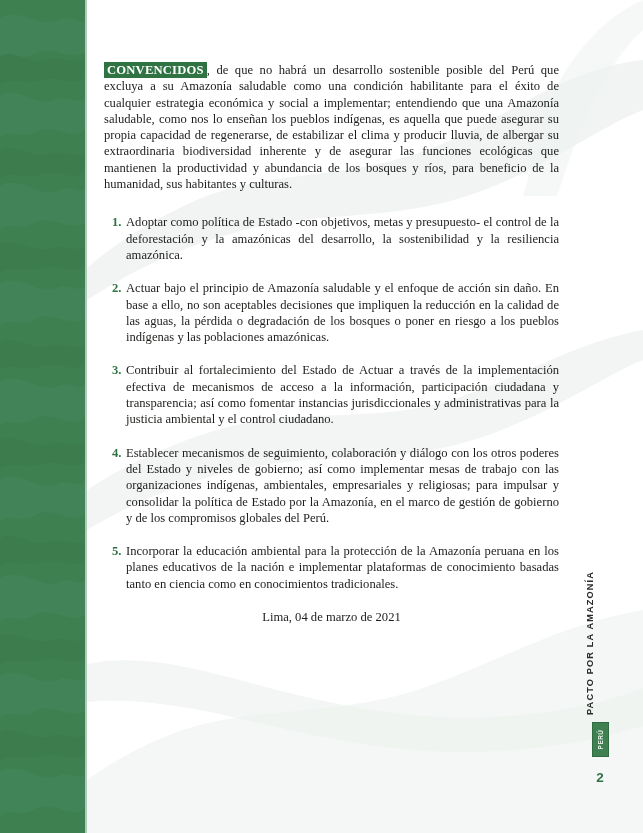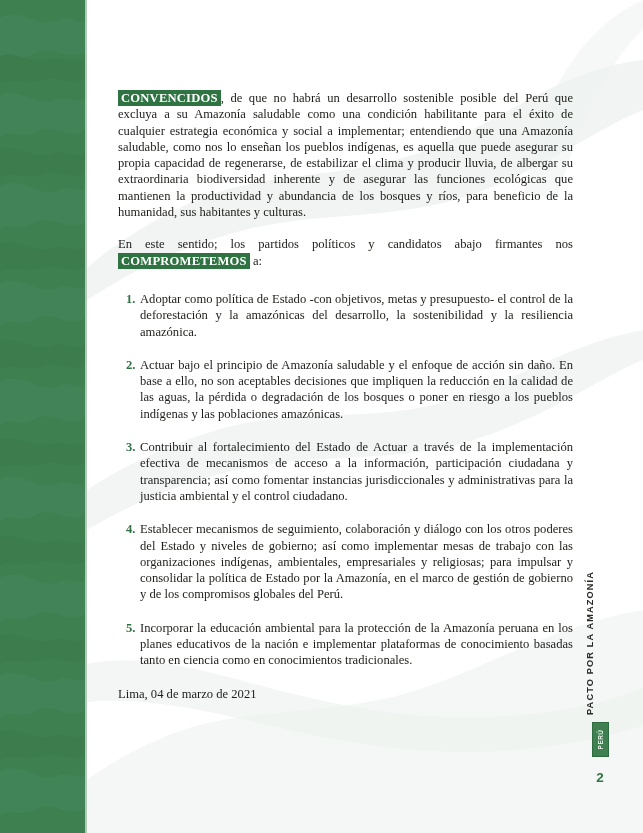--- a/index.html
+++ b/index.html
@@ -47,25 +47,24 @@
     left: 87px; top: 0;
     width: 556px; height: 833px;
     overflow: hidden;
     pointer-events: none;
   }
   .watermark svg { display:block; width: 556px; height: 833px; }
 
   
   .content {
     position: absolute;
-    left: 118px;
+    left: 104px;
     top: 62px;
     width: 455px;
     z-index: 3;
-    margin-top: 28px;
   }
   p.para {
     margin: 0 0 16px 0;
     font-size: 12.6px;
     line-height: 16.3px;
     color: #1d1d1b;
     text-align: justify;
     text-justify: inter-word;
     hyphens: none;
   }
@@ -98,21 +97,21 @@
     position: absolute;
     left: 8px;
     top: 0;
     font-weight: bold;
     color: #2f7343;
     font-size: 12.6px;
   }
 
   .date-line {
     margin: 14px 0 0 0;
-    text-align: left;
+    text-align: center;
     font-size: 12.6px;
     line-height: 16.3px;
     color: #1d1d1b;
   }
 
   
   .right-rail {
     position: absolute;
     right: 0;
     top: 0;
@@ -211,21 +210,20 @@
         <path d="M0,664 C60,652 120,672 190,690 C270,710 340,722 420,716 C480,712 526,700 556,688 L556,726 C510,740 450,752 380,752 C290,752 220,734 150,718 C90,704 40,698 0,702 Z" opacity="0.7"></path>
         <path d="M556,0 C520,16 490,48 470,86 C452,120 448,160 436,196 L470,196 C486,150 498,110 520,76 C532,56 544,40 556,30 Z" opacity="0.5"></path>
       </g>
     </svg>
   </div>
 
   <div class="content">
 
     <p class="para"><span class="hl">CONVENCIDOS</span><span>, de que no habrá un desarrollo sostenible posible del Perú que excluya a su Amazonía saludable como una condición habilitante para el éxito de cualquier estrategia económica y social a implementar; entendiendo que una Amazonía saludable, como nos lo enseñan los pueblos indígenas, es aquella que puede asegurar su propia capacidad de regenerarse, de estabilizar el clima y producir lluvia, de albergar su extraordinaria biodiversidad inherente y de asegurar las funciones ecológicas que mantienen la productividad y abundancia de los bosques y ríos, para beneficio de la humanidad, sus habitantes y culturas.</span></p>
 
-    <p class="para"><span>En este sentido; los partidos políticos y candidatos abajo firmantes nos </span><span class="hl">COMPROMETEMOS</span><span> a:</span></p>
 
     <div class="spacer-sm"></div>
 
     <ol class="commitments">
       <li>
         <span class="num">1.</span>
         <span>Adoptar como política de Estado -con objetivos, metas y presupuesto- el control de la deforestación y la amazónicas del desarrollo, la sostenibilidad y la resiliencia amazónica.</span>
       </li>
       <li>
         <span class="num">2.</span>

